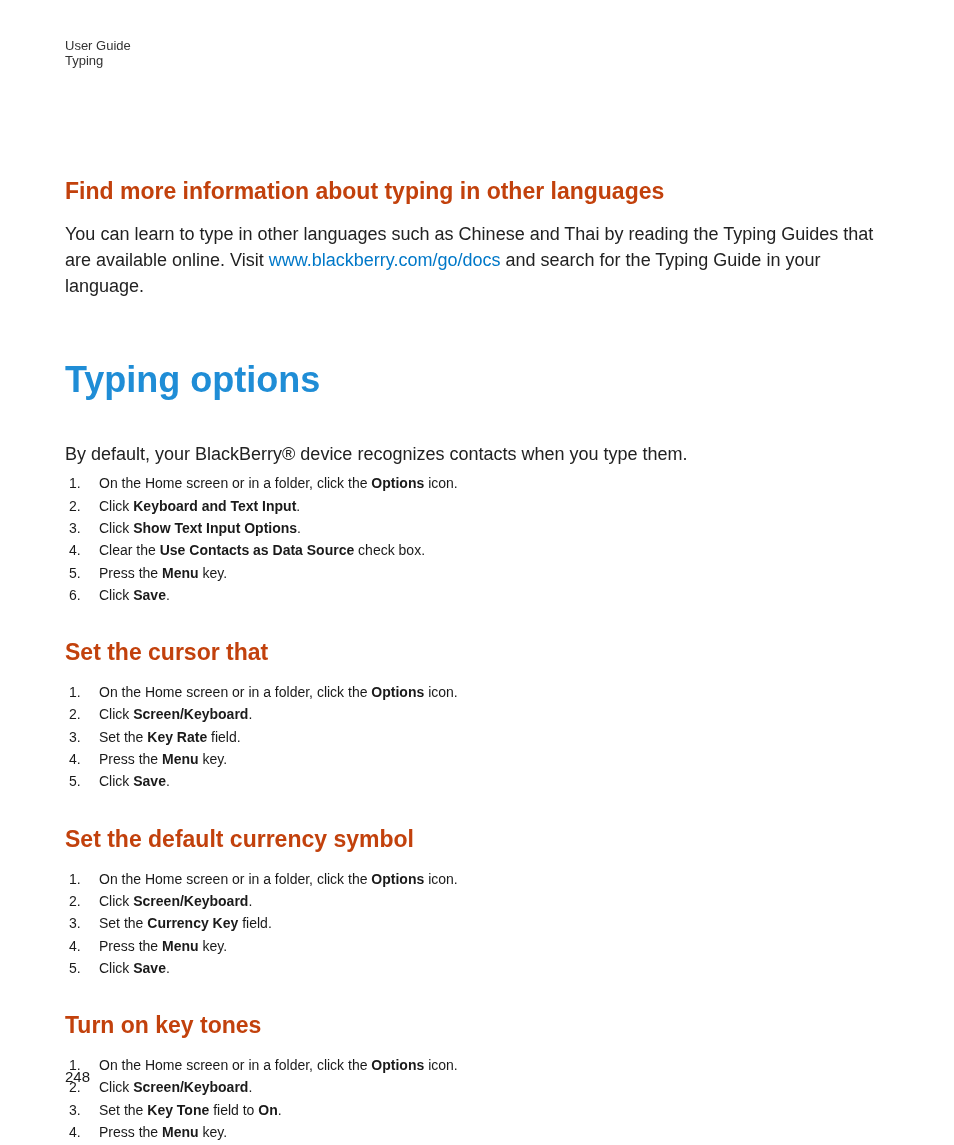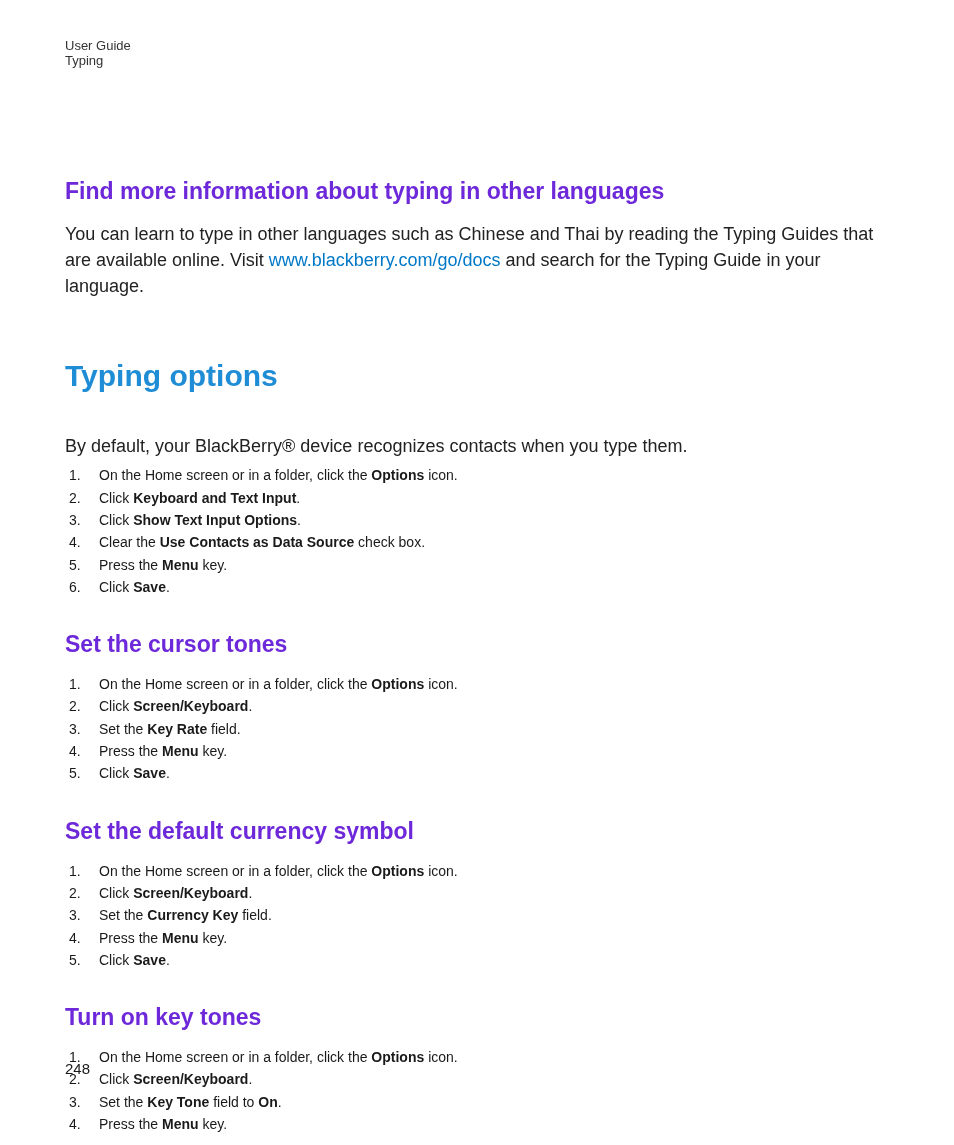--- a/index.html
+++ b/index.html
@@ -15,25 +15,25 @@
     display: flex;
     justify-content: space-between;
     font-size: 13px;
     color: #333;
     margin-bottom: 110px;
     flex-direction: column;
   }
   h2.sub {
     font-size: 23px;
     font-weight: 700;
-    color: #6d28d9;
+    color: #c2410c;
     margin-bottom: 16px;
   }
   h1.major {
-    font-size: 30px;
+    font-size: 36px;
     font-weight: 700;
     color: #1f8dd6;
     margin-top: 60px;
     margin-bottom: 40px;
   }
   .para {
     font-size: 18px;
     line-height: 1.45;
     color: #222;
     margin-bottom: 4px;
@@ -57,21 +57,21 @@
   ol.steps li::before {
     content: counter(step) ".";
     position: absolute;
     left: 4px;
     top: 0;
   }
   .b { font-weight: 700; }
   .page-num {
     position: absolute;
     left: 65px;
-    bottom: 68px;
+    bottom: 60px;
     font-size: 15px;
     margin-top: 41px;
   }
 </style>
 </head>
 <body>
 
 <div class="header">
   <span>User Guide</span>
   <span>Typing</span>
@@ -92,21 +92,21 @@
       <li>On the Home screen or in a folder, click the <span class="b">Options</span> icon.</li>
       <li>Click <span class="b">Keyboard and Text Input</span>.</li>
       <li>Click <span class="b">Show Text Input Options</span>.</li>
       <li>Clear the <span class="b">Use Contacts as Data Source</span> check box.</li>
       <li>Press the <span class="b">Menu</span> key.</li>
       <li>Click <span class="b">Save</span>.</li>
     </ol>
 </div>
 
 <div class="section">
-  <h2 class="sub">Set the cursor tones</h2>
+  <h2 class="sub">Set the cursor that</h2>
   <ol class="steps">
       <li>On the Home screen or in a folder, click the <span class="b">Options</span> icon.</li>
       <li>Click <span class="b">Screen/Keyboard</span>.</li>
       <li>Set the <span class="b">Key Rate</span> field.</li>
       <li>Press the <span class="b">Menu</span> key.</li>
       <li>Click <span class="b">Save</span>.</li>
     </ol>
 </div>
 
 <div class="section">

